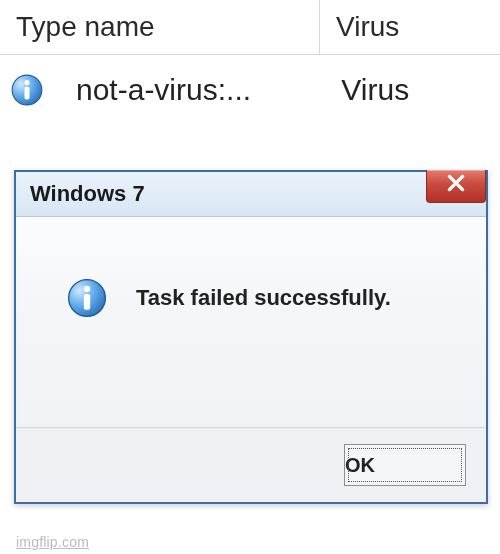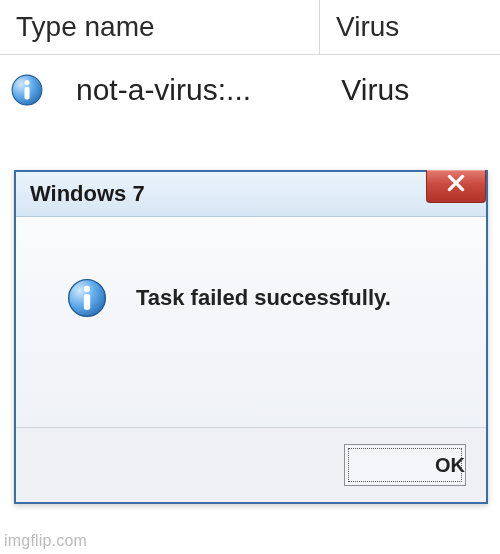--- a/index.html
+++ b/index.html
@@ -131,32 +131,33 @@
     width: 120px;
     height: 40px;
     background: #f3f5f8;
     border: 1px solid #8a8f97;
     outline: 1px dotted #555;
     outline-offset: -5px;
     font-size: 20px;
     color: #222;
     display: flex;
     align-items: center;
-    justify-content: flex-end;
+    justify-content: flex-start;
     cursor: pointer;
   }
 
   .watermark {
     position: absolute;
-    left: 4px;
+    left: 16px;
     bottom: 4px;
-    font-size: 16px;
+    font-size: 14px;
     color: #bbb;
     font-family: Arial, sans-serif;
     letter-spacing: 0.2px;
+    text-decoration: underline;
   }
 </style>
 </head>
 <body>
 
 <div class="table-area">
   <div class="table-header">
     <div class="col">
       <span>Type name</span>
     </div>

